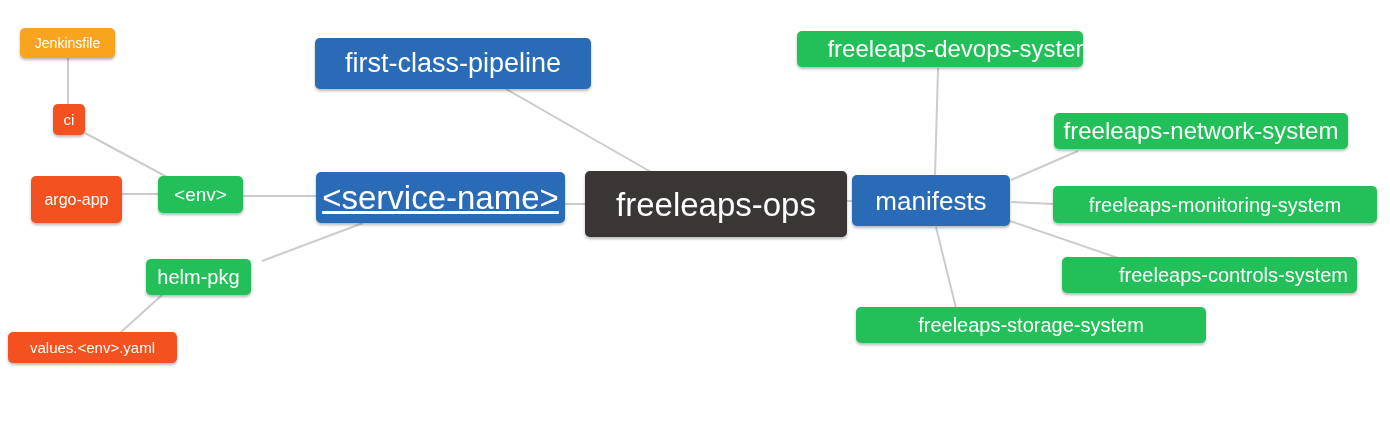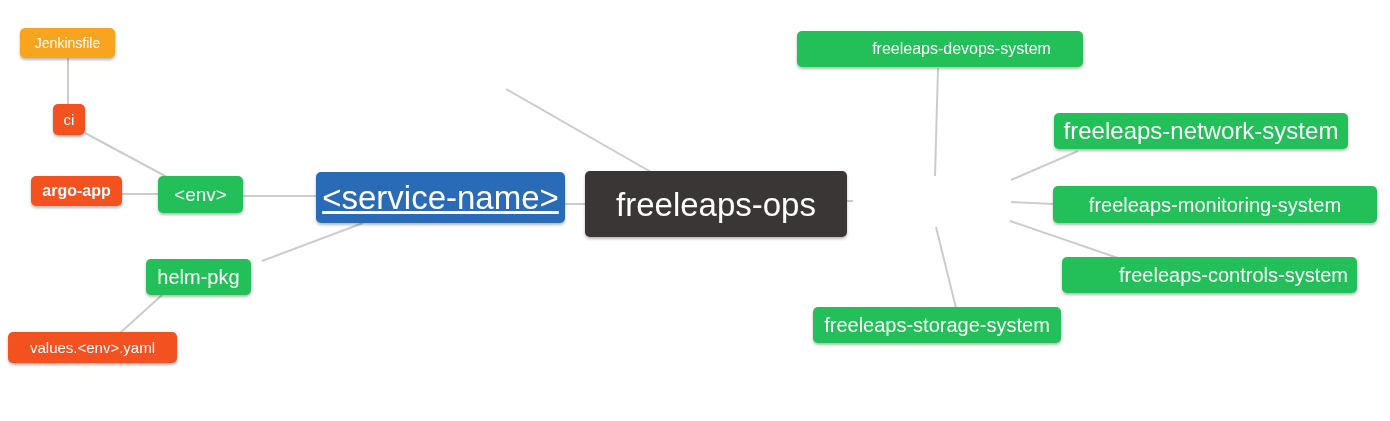--- a/index.html
+++ b/index.html
@@ -42,33 +42,33 @@
   }
   .node.blue   { background: var(--blue,   #2a6bb7); }
   .node.green  { background: var(--green,  #23c05a); }
   .node.orange { background: var(--orange, #f8a41f); }
   .node.red    { background: var(--red,    #f3511f); }
   .node.dark   { background: var(--dark,   #3a3636); }
 
   
   .n-jenkinsfile { left: 20px;   top: 28px;  width: 95px;  height: 30px; font-size: 14px; }
   .n-ci          { left: 53px;   top: 104px; width: 32px;  height: 31px; font-size: 15px; }
-  .n-argo-app    { left: 31px;   top: 176px; width: 91px;  height: 30px; font-size: 16px; font-weight: bold; }
+  .n-argo-app    { left: 31px;   top: 176px; width: 91px;  height: 47px; font-size: 16px; }
   .n-env         { left: 158px;  top: 176px; width: 85px;  height: 37px; font-size: 19px; }
   .n-helm-pkg    { left: 146px;  top: 259px; width: 105px; height: 36px; font-size: 20px; }
   .n-values      { left: 8px;    top: 332px; width: 169px; height: 31px; font-size: 15px; }
   .n-fcp         { left: 315px;  top: 38px;  width: 276px; height: 51px; font-size: 27px; }
   .n-service     { left: 316px;  top: 172px; width: 249px; height: 51px; font-size: 33px; text-decoration: underline; }
   .n-ops         { left: 585px;  top: 171px; width: 262px; height: 66px; font-size: 33px; }
   .n-manifests   { left: 852px;  top: 175px; width: 158px; height: 51px; font-size: 26px; }
-  .n-devops      { left: 797px;  top: 31px;  width: 286px; height: 36px; font-size: 16px; padding-left: 43px; }
+  .n-devops      { left: 797px;  top: 31px;  width: 286px; height: 36px; font-size: 24px; padding-left: 43px; }
   .n-network     { left: 1054px; top: 113px; width: 294px; height: 36px; font-size: 24px; text-align: right; }
   .n-monitoring  { left: 1053px; top: 186px; width: 324px; height: 37px; font-size: 20px; }
   .n-controls    { left: 1062px; top: 257px; width: 295px; height: 36px; font-size: 20px; padding-left: 48px; }
-  .n-storage     { left: 813px;  top: 307px; width: 248px; height: 36px; font-size: 20px; }
+  .n-storage     { left: 856px;  top: 307px; width: 350px; height: 36px; font-size: 20px; }
 </style>
 </head>
 <body>
 
 <div class="canvas">
 
   <svg class="edges" viewBox="0 0 1390 421">
     <line x1="68" y1="57" x2="68" y2="104"></line>
     <line x1="85" y1="133" x2="167" y2="177"></line>
     <line x1="122" y1="194" x2="158" y2="194"></line>
@@ -90,25 +90,27 @@
   <div class="node red n-ci">ci</div>
 
   <div class="node red n-argo-app">argo-app</div>
 
   <div class="node green n-env">&lt;env&gt;</div>
 
   <div class="node green n-helm-pkg">helm-pkg</div>
 
   <div class="node red n-values">values.&lt;env&gt;.yaml</div>
 
+  <div class="node blue n-fcp">first-class-pipeline</div>
 
   <div class="node blue n-service">&lt;service-name&gt;</div>
 
   <div class="node dark n-ops">freeleaps-ops</div>
 
+  <div class="node blue n-manifests">manifests</div>
 
   <div class="node green n-devops">freeleaps-devops-system</div>
 
   <div class="node green n-network">freeleaps-network-system</div>
 
   <div class="node green n-monitoring">freeleaps-monitoring-system</div>
 
   <div class="node green n-controls">freeleaps-controls-system</div>
 
   <div class="node green n-storage">freeleaps-storage-system</div>

